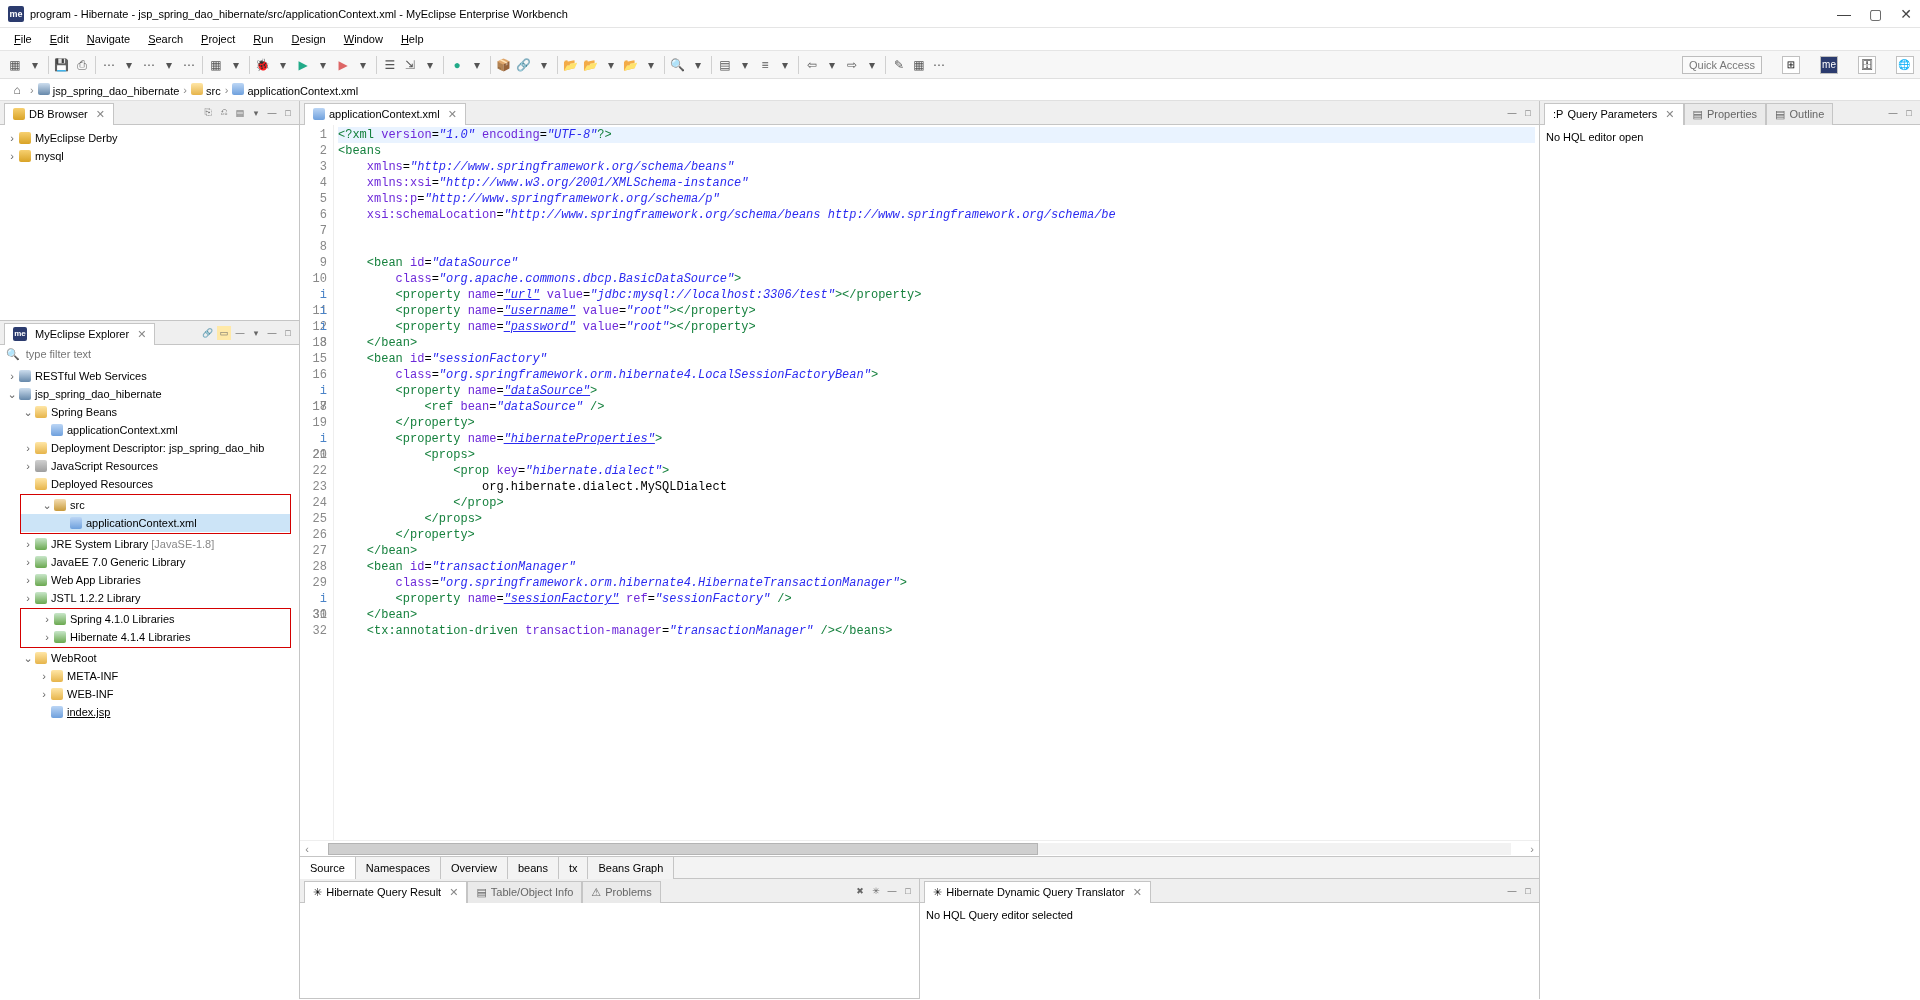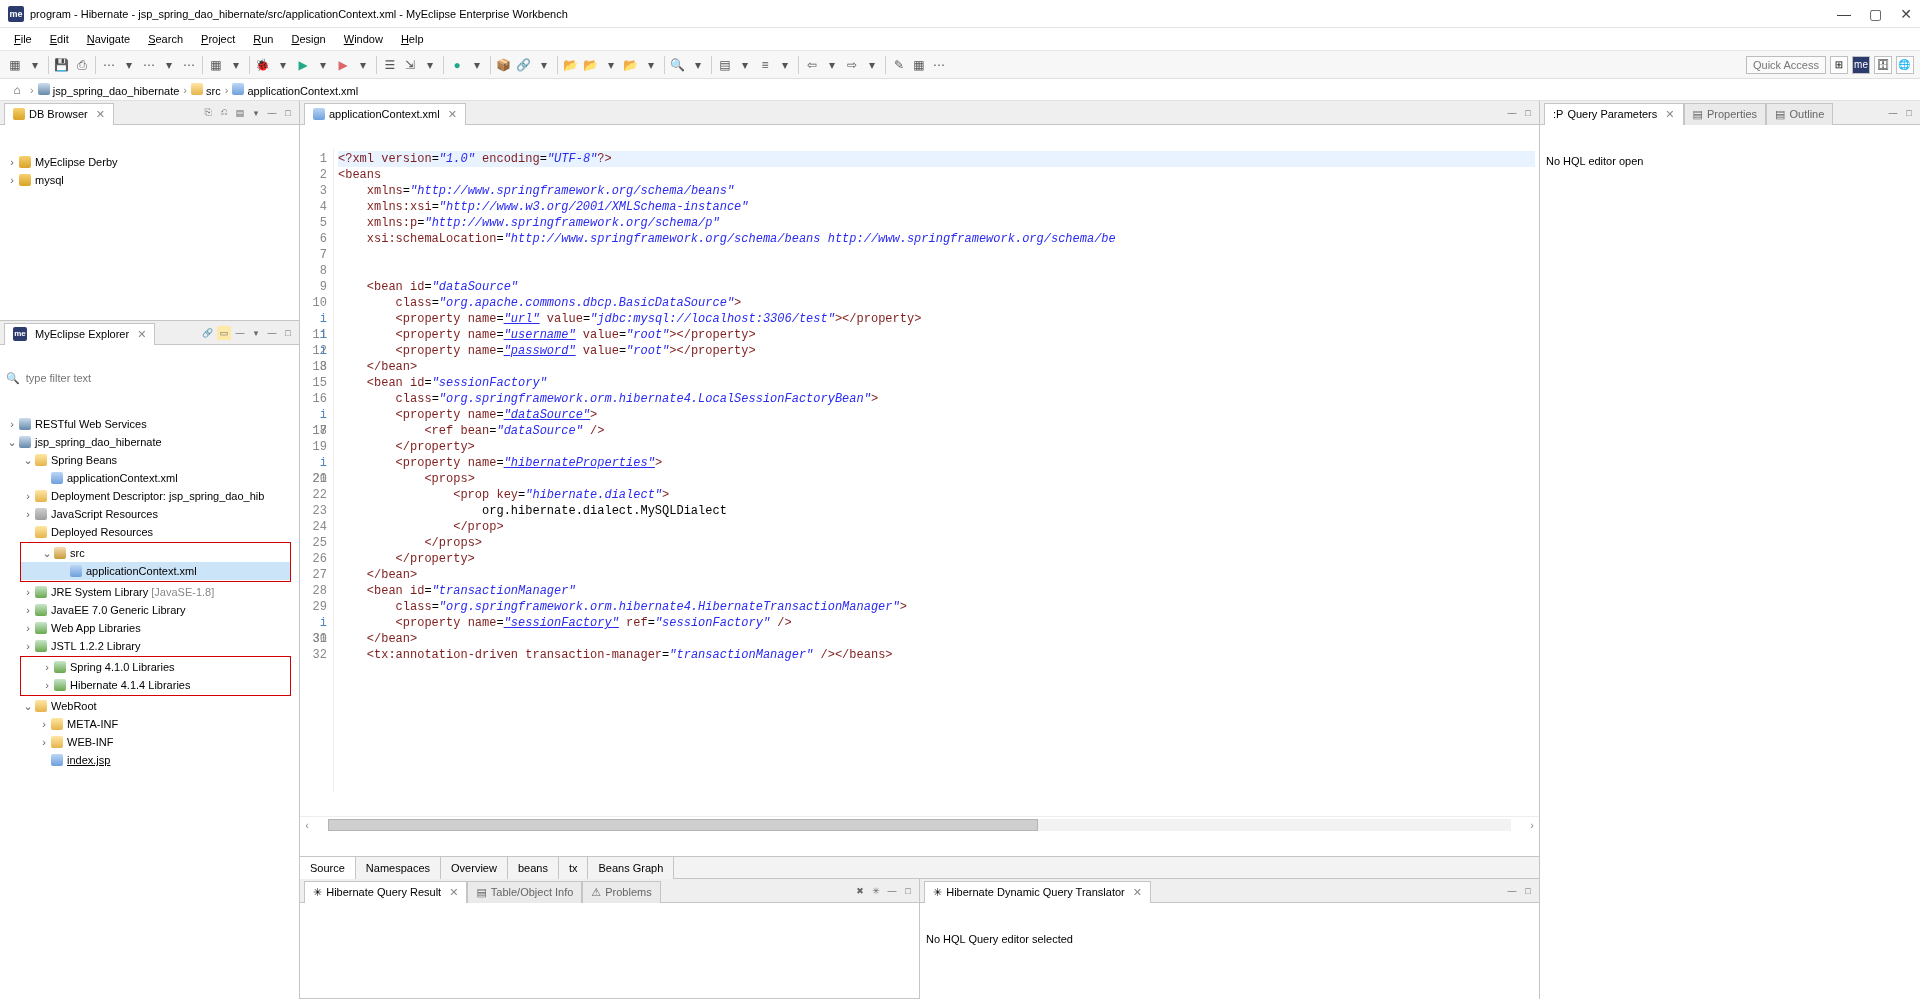--- a/index.html
+++ b/index.html
@@ -27,33 +27,33 @@
   .winbtns{display:flex;gap:18px;font-size:14px;color:#444;}
   .winbtns span{cursor:default;}
   
   .menubar{display:flex;gap:2px;padding:2px 6px;background:#fff;border-bottom:1px solid #e5e5e5;}
   .menubar .mi{padding:3px 8px;}
   .menubar .mi u{text-decoration:underline;}
   
   .toolbar{height:28px;background:#f7f7f7;border-bottom:1px solid #e0e0e0;display:flex;align-items:center;padding:0 6px;gap:2px;}
   .tbtn{width:18px;height:18px;display:inline-flex;align-items:center;justify-content:center;color:#555;font-size:12px;}
   .tsep{width:1px;height:18px;background:#d0d0d0;margin:0 2px;}
-  .toolbar-right{margin-left:auto;display:flex;align-items:center;gap:4px;}
+  .toolbar-right{margin-left:auto;display:flex;align-items:center;gap:20px;}
   .quick{border:1px solid #bdbdbd;padding:2px 6px;font-size:11px;color:#777;background:#fafafa;}
   .persp{width:18px;height:18px;border:1px solid #c0c0c0;display:inline-flex;align-items:center;justify-content:center;font-size:10px;background:#fff;}
   
   .breadcrumb{height:22px;background:#fff;border-bottom:1px solid #e0e0e0;display:flex;align-items:center;padding:0 8px;gap:4px;font-size:11px;}
   .breadcrumb .sep{color:#888;}
   
   .workbench{display:grid;grid-template-columns:300px 1fr 380px;grid-template-rows:1fr;height:calc(100vh - 28px - 24px - 28px - 22px);}
   .leftcol{display:flex;flex-direction:column;border-right:1px solid var(--border);}
   .midcol{display:flex;flex-direction:column;border-right:1px solid var(--border);}
   .rightcol{display:flex;flex-direction:column;}
   
-  .pane{display:flex;flex-direction:column;border-bottom:1px solid var(--border);background:#fff;gap:24px;}
+  .pane{display:flex;flex-direction:column;border-bottom:1px solid var(--border);background:#fff;}
   .pane:last-child{border-bottom:none;}
   .tabstrip{height:24px;display:flex;align-items:center;background:var(--toolbar-bg);border-bottom:1px solid var(--border);padding:0 4px;gap:0;}
   .tab{height:22px;display:flex;align-items:center;padding:0 8px;background:var(--tab-active);border:1px solid var(--border);border-bottom:none;font-size:11px;gap:4px;position:relative;top:1px;}
   .tab.inactive{background:var(--tab-inactive);color:#666;}
   .tab .x{color:#888;margin-left:4px;}
   .tabstrip .spacer{flex:1;}
   .mini{width:14px;height:14px;display:inline-flex;align-items:center;justify-content:center;font-size:9px;color:#666;margin-left:2px;}
   .panebody{flex:1;overflow:auto;background:#fff;}
   
   .tree{padding:4px 2px;font-size:11px;}
@@ -68,22 +68,22 @@
   .filter{display:flex;align-items:center;border:none;padding:2px 6px;gap:4px;}
   .filter input{flex:1;border:none;outline:none;font:11px var(--font);color:#888;}
   
   .editor{flex:1;display:flex;overflow:auto;font:12px var(--code-font);}
   .gutter{width:34px;text-align:right;padding:2px 6px 2px 0;color:#888;background:#fff;border-right:1px solid #eee;}
   .gutter div{height:16px;line-height:16px;}
   .gutter .info{color:#4a83c7;}
   .code{flex:1;padding:2px 4px;white-space:pre;overflow-x:auto;}
   .code div{height:16px;line-height:16px;}
   .code .hl{background:#e9f3ff;}
-  .tag{color:#7f1d1d;}
-  .an{color:#7f1d1d;}
+  .tag{color:#15803d;}
+  .an{color:#6d28d9;}
   .av{color:#2a2af0;font-style:italic;}
   .txt{color:#000;}
   .u{text-decoration:underline;}
   
   .bottomtabs{height:22px;display:flex;border-top:1px solid var(--border);background:#f3f3f3;}
   .bottomtabs .bt{padding:0 10px;height:22px;display:flex;align-items:center;border-right:1px solid var(--border);background:#f3f3f3;}
   .bottomtabs .bt.active{background:#fff;}
   
   .sq{width:12px;height:12px;border-radius:2px;display:inline-block;}
   .sq.db{background:linear-gradient(#f7d070,#d9a326);} 

